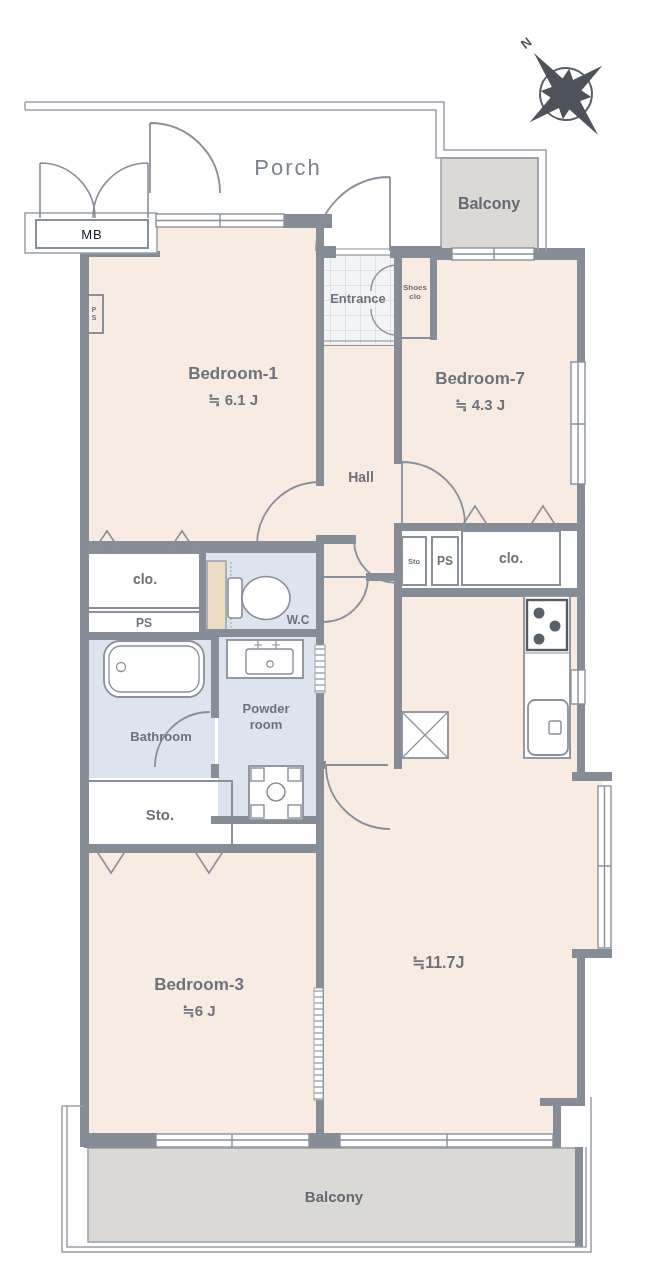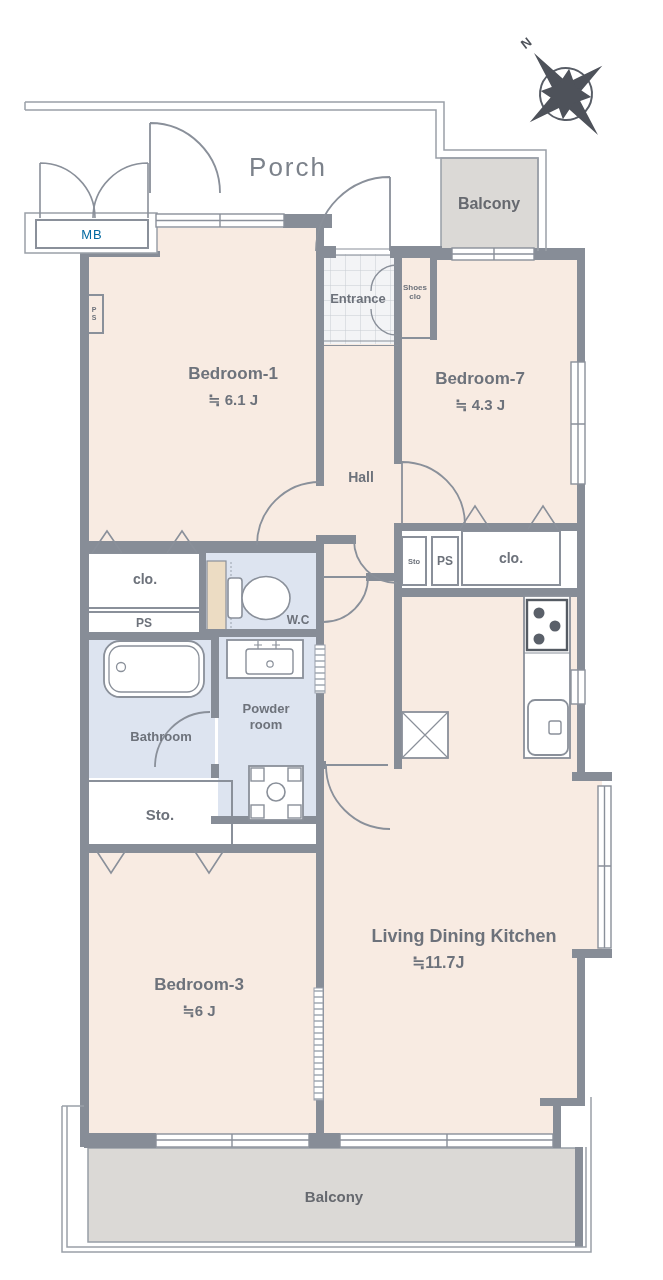--- a/index.html
+++ b/index.html
@@ -1,34 +1,34 @@
 <!DOCTYPE html>
 <html><head>
 <meta charset="utf-8">
 <style>
   html,body{margin:0;padding:0;background:#fff;}
   #plan{position:relative;width:663px;height:1280px;background:#ffffff;overflow:hidden;
         font-family:"Liberation Sans","DejaVu Sans",sans-serif;}
   #plan svg{position:absolute;left:0;top:0;}
   .lbl{position:absolute;transform:translate(-50%,-50%);font-weight:600;color:#6d727b;
        white-space:nowrap;text-align:center;line-height:1.2;}
-  .porch{font-size:26px;font-weight:400;letter-spacing:2px;color:#7c828b;}
+  .porch{font-size:22px;font-weight:400;letter-spacing:2px;color:#7c828b;}
   .big{font-size:17px;}
   .size{font-size:15px;}
   .mid{font-size:14px;text-align:center;}
   .sm{font-size:13px;}
   .xs{font-size:12px;}
   .tiny{font-size:8px;line-height:1.15;}
   .microtiny{font-size:7.5px;}
   .ps-tiny{font-size:7px;line-height:1.1;font-weight:600;}
   .ldk-name{font-size:18px;}
   .ldk-size{font-size:16px;}
   .balc{font-size:16px;color:#66696f;}
   .balcb{font-size:15px;color:#66696f;}
-  .mb{font-size:13px;color:#0369a1;font-weight:400;letter-spacing:1px;text-align:center;}
+  .mb{font-size:13px;color:#0f172a;font-weight:400;letter-spacing:1px;text-align:center;}
   
   .f-pink{fill:#f8ebe2;} .f-tan{fill:#e8d0a4;} .f-blue{fill:#dde4f0;}
   .f-gray{fill:#dbd9d6;} .f-white{fill:#ffffff;}
   .wall{fill:#878d97;}
   .stroke{stroke:#8a909a;fill:none;}
 </style>
 </head>
 <body>
 
 <div id="plan">
@@ -268,17 +268,16 @@
 <div class="lbl xs" style="left:144px;top:623px;">PS</div>
 <div class="lbl xs" style="left:298px;top:620px;">W.C</div>
 <div class="lbl sm" style="left:161px;top:737px;text-align:center;">Bathroom</div>
 <div class="lbl sm" style="left:266px;top:717px;">
   <div>Powder</div>
   <div>room</div>
 </div>
 <div class="lbl size" style="left:160px;top:815px;">Sto.</div>
 <div class="lbl big" style="left:199px;top:985px;">Bedroom-3</div>
 <div class="lbl size" style="left:199px;top:1011px;">≒6 J</div>
-<div class="lbl ldk-name" style="left:464px;top:937px;">Living Dining Kitchen</div>
 <div class="lbl ldk-size" style="left:438px;top:963px;">≒11.7J</div>
 <div class="lbl balcb" style="left:334px;top:1197px;">Balcony</div>
 
 </div>
 
 </body></html>

